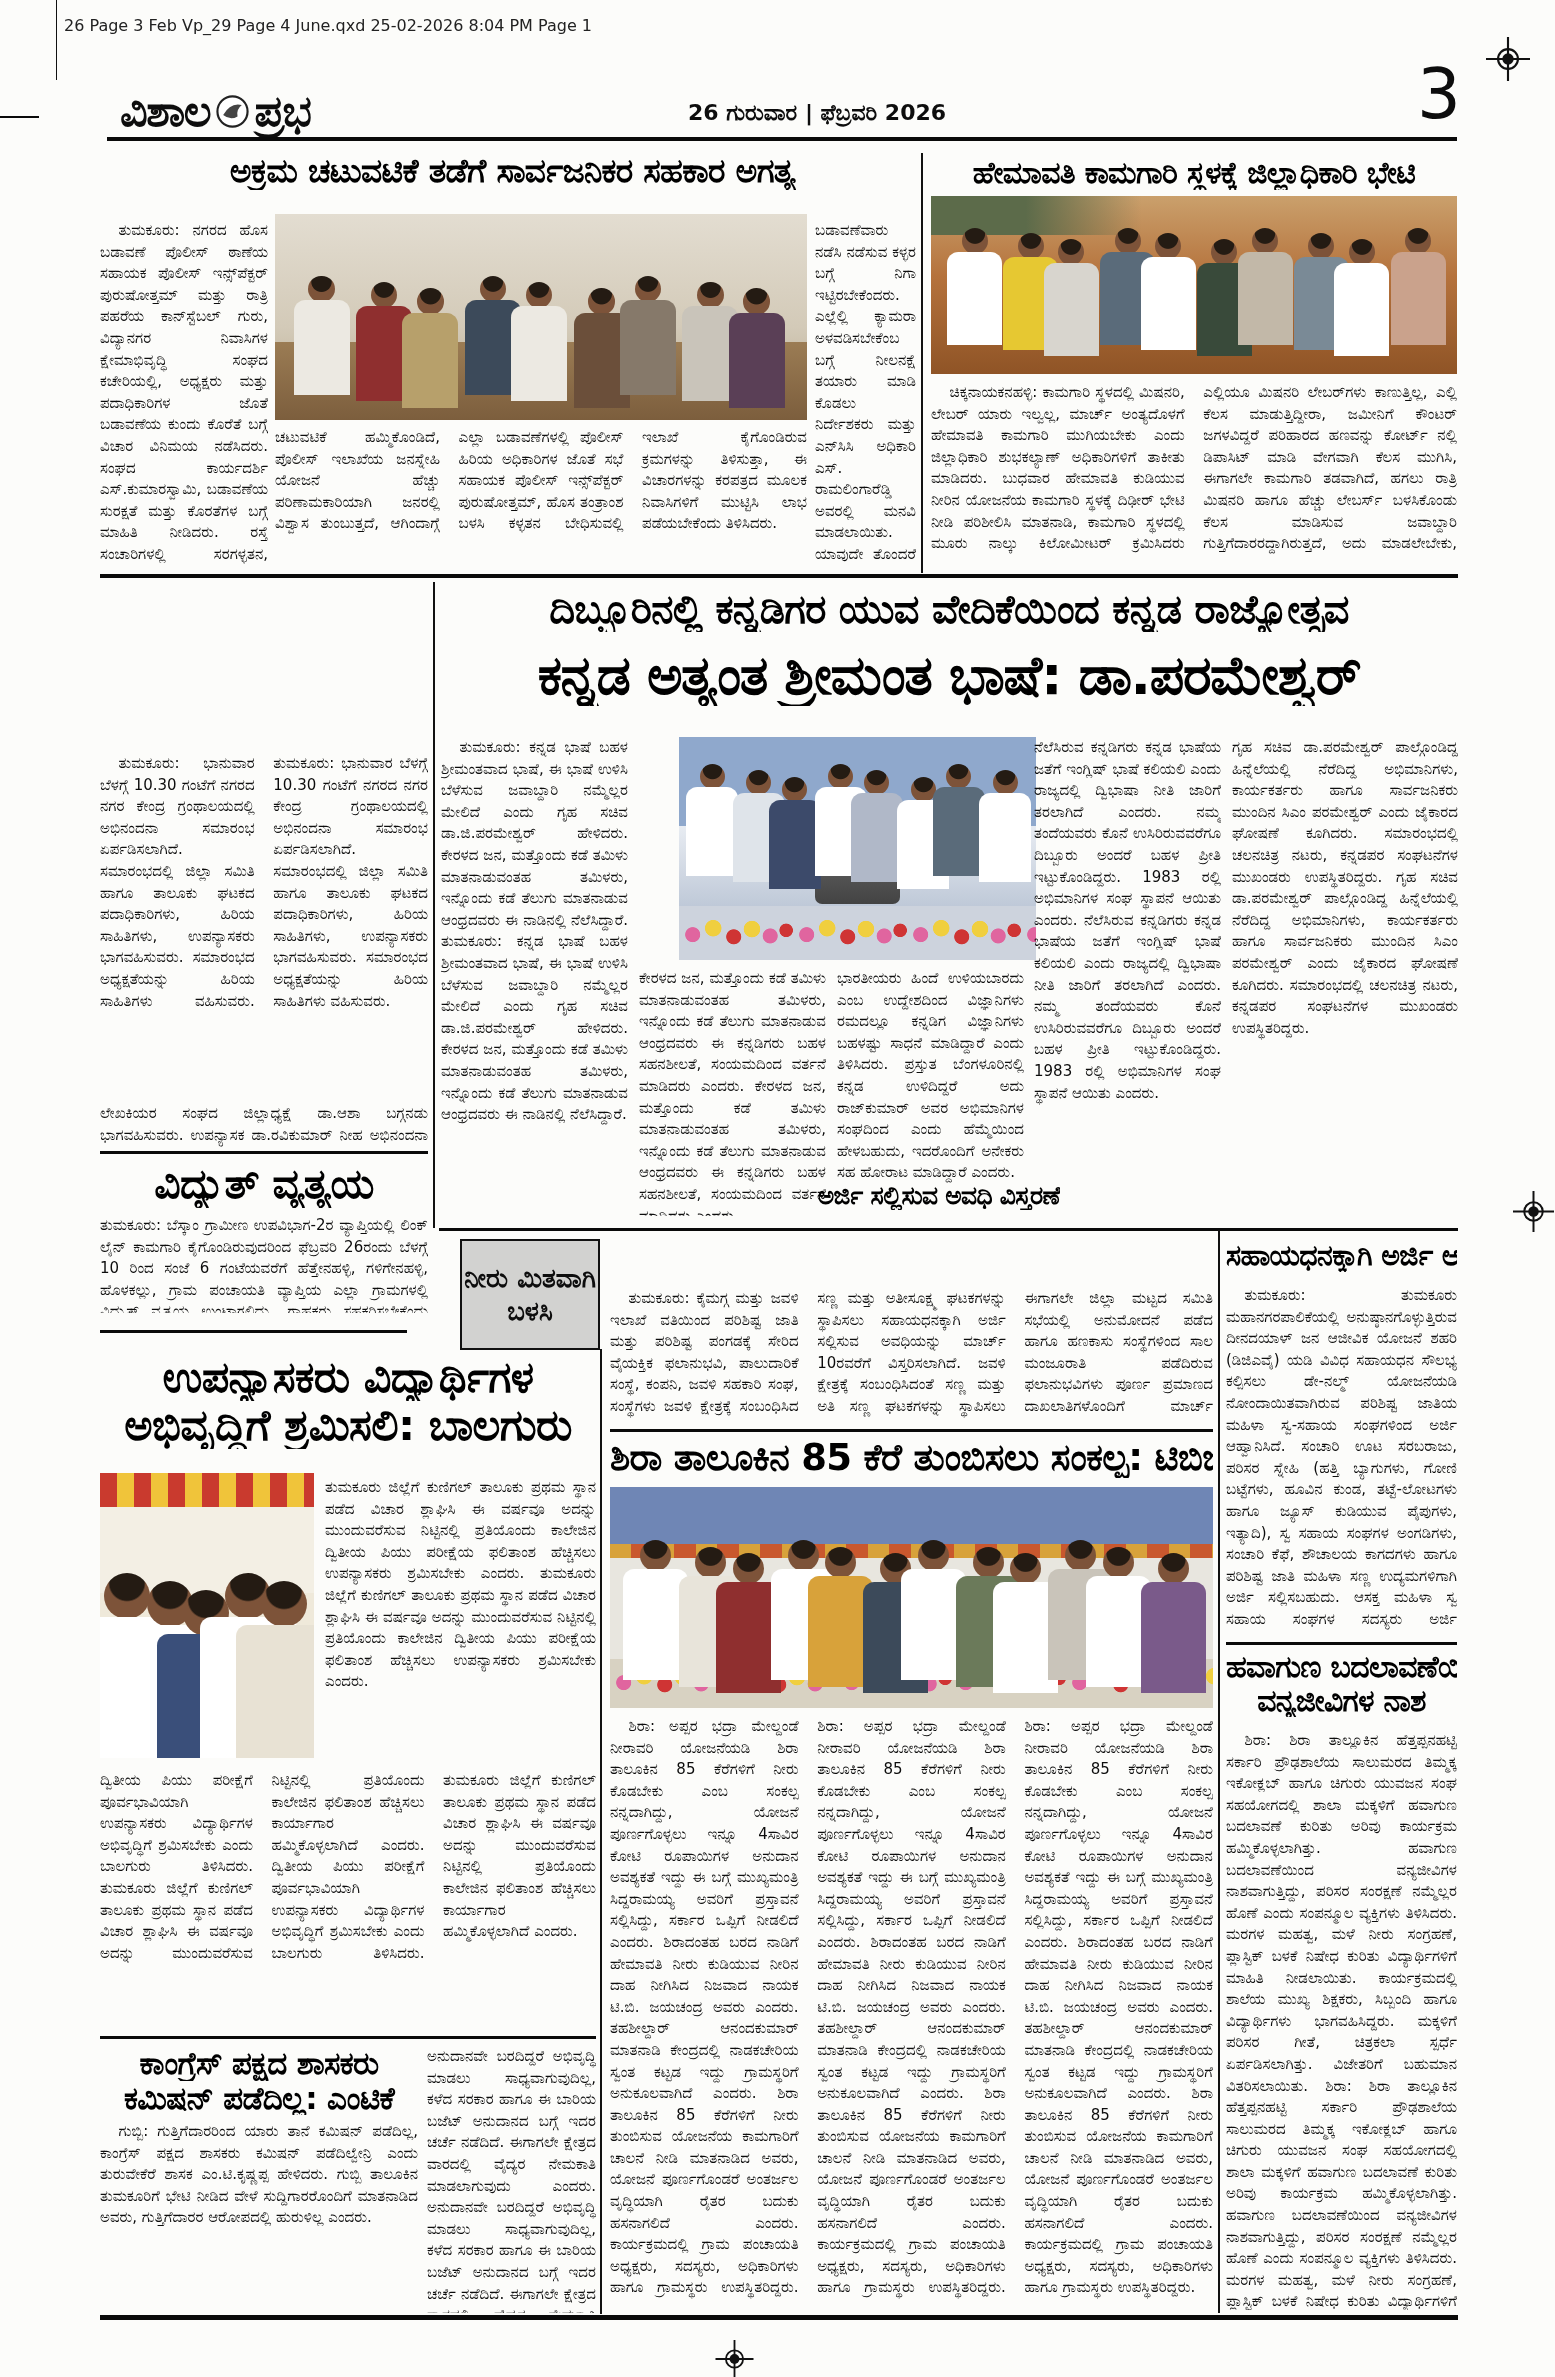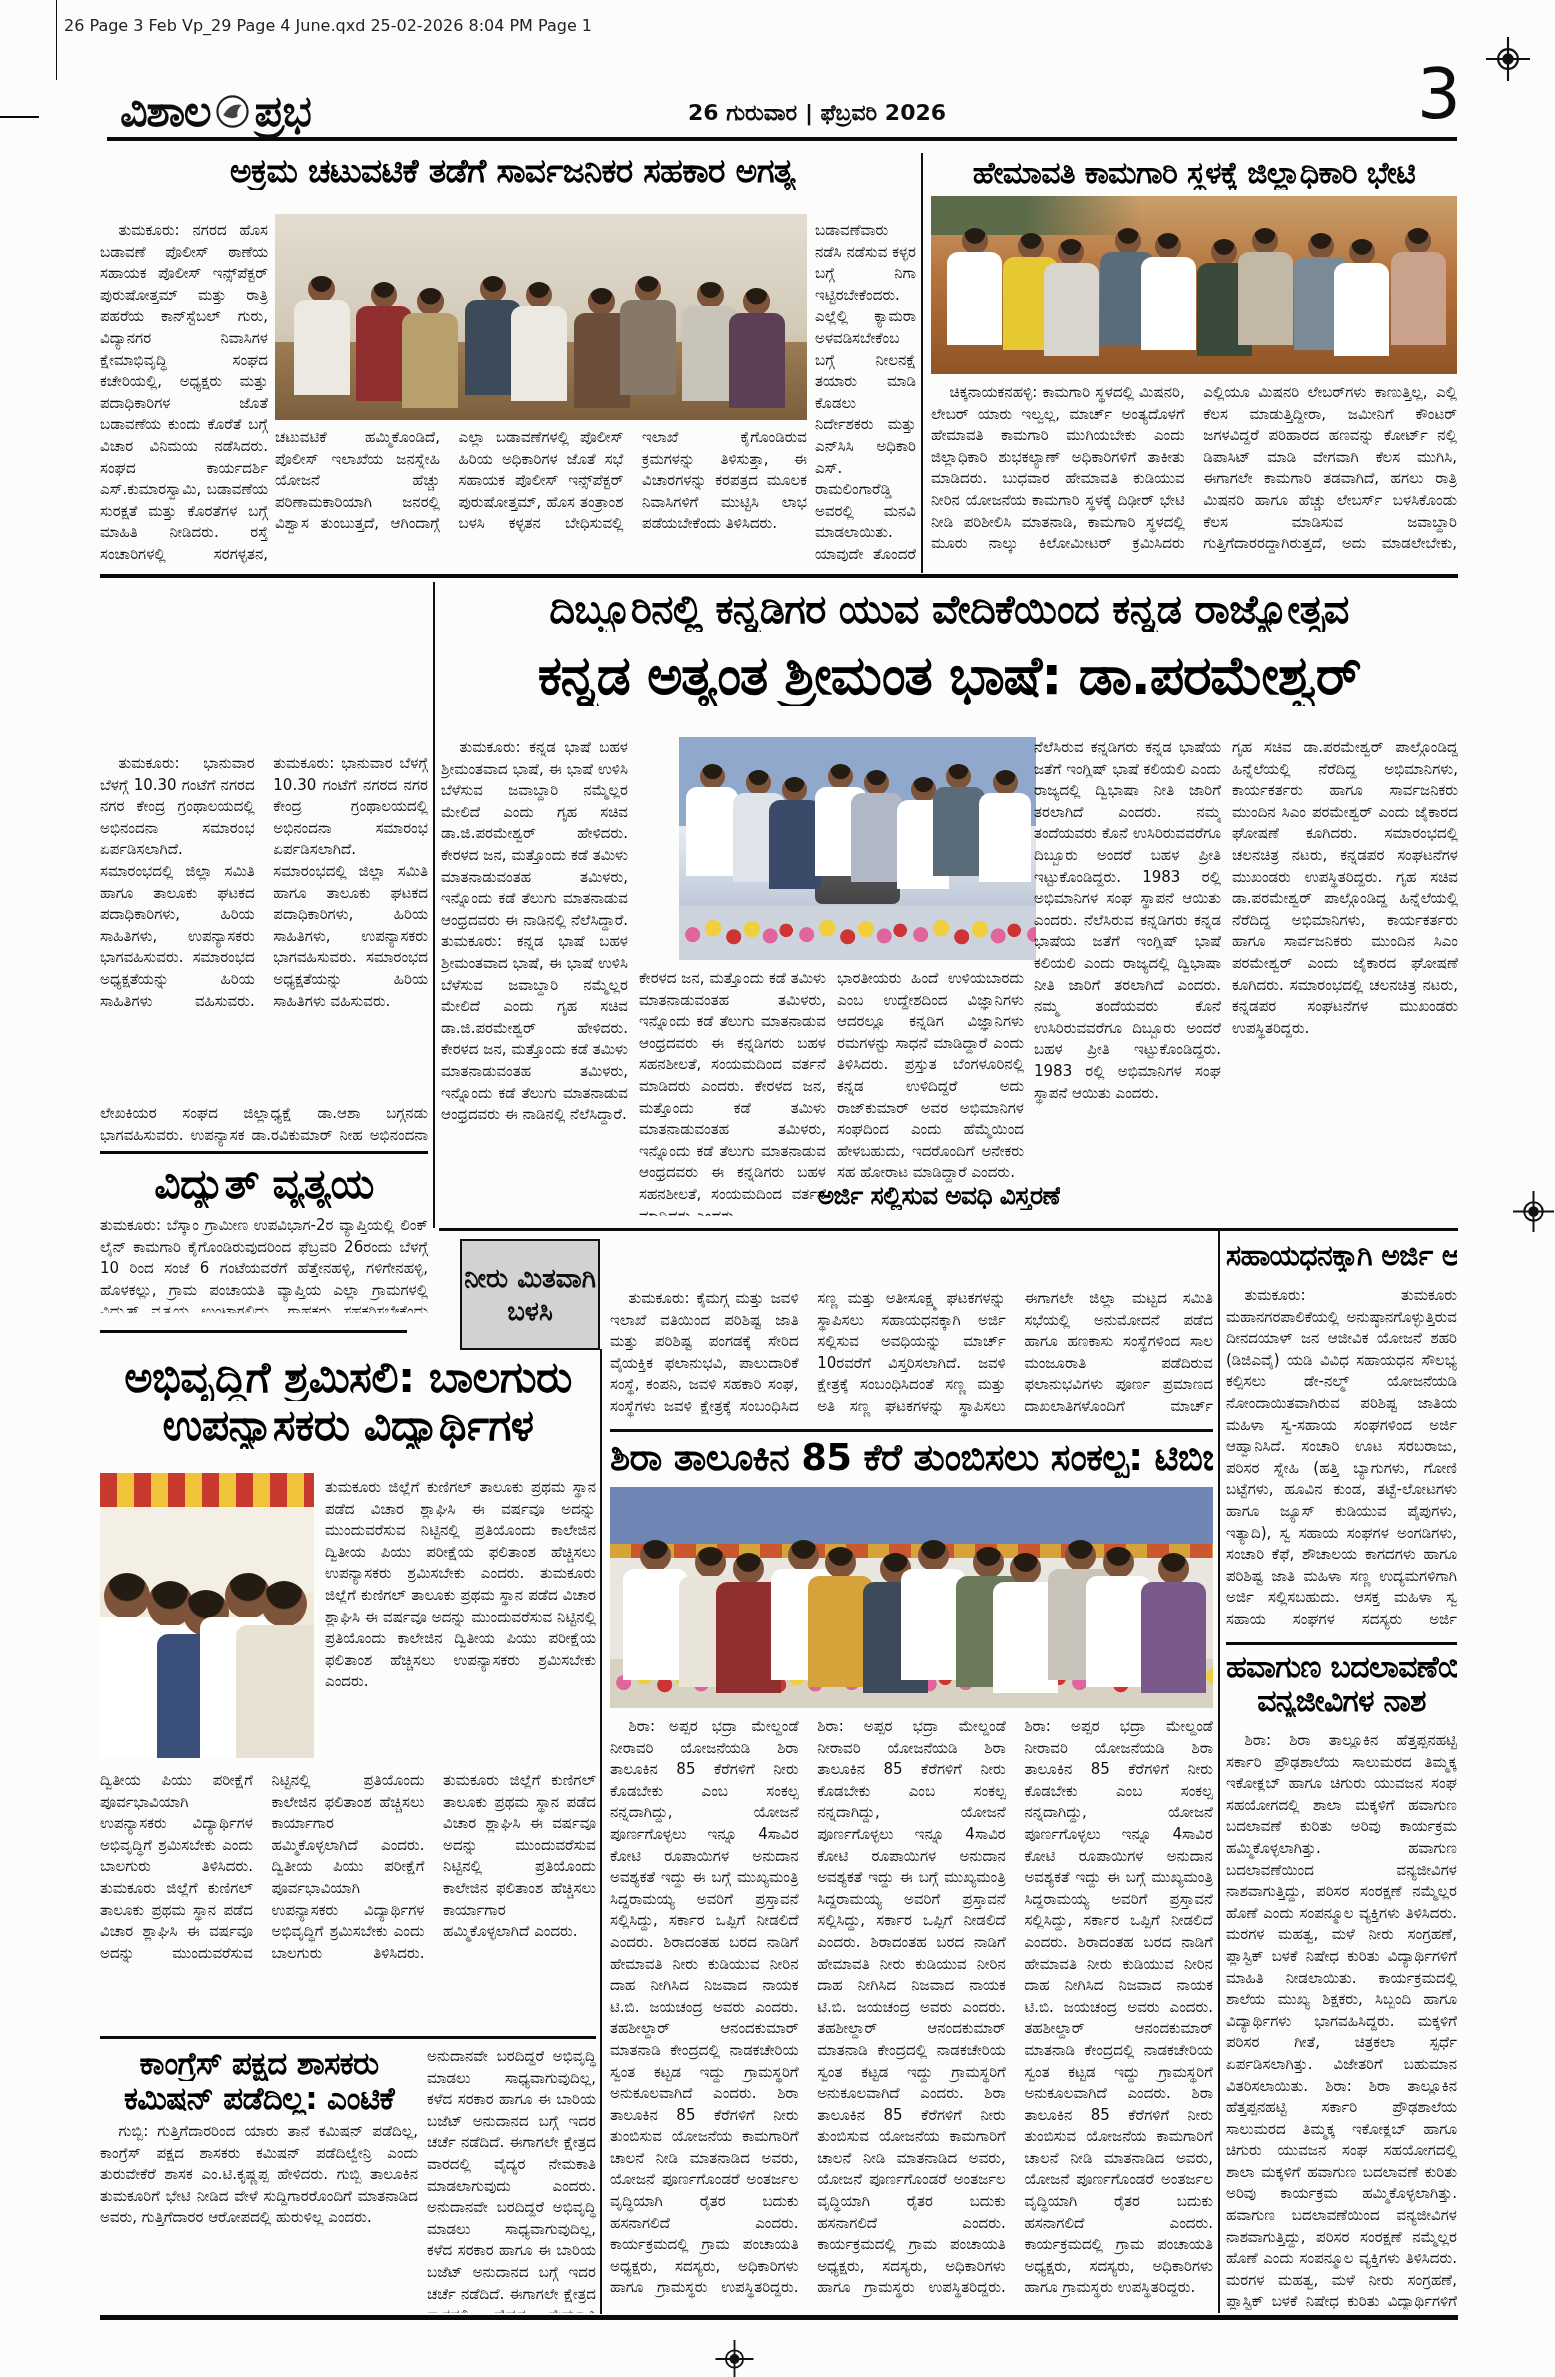--- a/index.html
+++ b/index.html
@@ -208,39 +208,39 @@
         <div class="p-head" style="width: 25px; height: 25px;"></div>
         <div class="p-body" style="width: 52px; height: 89px; background: rgb(90, 107, 122);"></div>
       </div>
       <div class="person" style="left: 86%; top: 15%; width: 10.75%;">
         <div class="p-head" style="width: 25px; height: 25px;"></div>
         <div class="p-body" style="width: 52px; height: 89px; background: rgb(255, 255, 255);"></div>
       </div>
     </div>
   <div class="abs bodytext lead-indent" style="left:441px;top:737px;width:187px;height:480px;">ತುಮಕೂರು: ಕನ್ನಡ ಭಾಷೆ ಬಹಳ ಶ್ರೀಮಂತವಾದ ಭಾಷೆ, ಈ ಭಾಷೆ ಉಳಿಸಿ ಬೆಳೆಸುವ ಜವಾಬ್ದಾರಿ ನಮ್ಮೆಲ್ಲರ ಮೇಲಿದೆ ಎಂದು ಗೃಹ ಸಚಿವ ಡಾ.ಜಿ.ಪರಮೇಶ್ವರ್ ಹೇಳಿದರು. ಕೇರಳದ ಜನ, ಮತ್ತೊಂದು ಕಡೆ ತಮಿಳು ಮಾತನಾಡುವಂತಹ ತಮಿಳರು, ಇನ್ನೊಂದು ಕಡೆ ತೆಲುಗು ಮಾತನಾಡುವ ಆಂಧ್ರದವರು ಈ ನಾಡಿನಲ್ಲಿ ನೆಲೆಸಿದ್ದಾರೆ. ತುಮಕೂರು: ಕನ್ನಡ ಭಾಷೆ ಬಹಳ ಶ್ರೀಮಂತವಾದ ಭಾಷೆ, ಈ ಭಾಷೆ ಉಳಿಸಿ ಬೆಳೆಸುವ ಜವಾಬ್ದಾರಿ ನಮ್ಮೆಲ್ಲರ ಮೇಲಿದೆ ಎಂದು ಗೃಹ ಸಚಿವ ಡಾ.ಜಿ.ಪರಮೇಶ್ವರ್ ಹೇಳಿದರು. ಕೇರಳದ ಜನ, ಮತ್ತೊಂದು ಕಡೆ ತಮಿಳು ಮಾತನಾಡುವಂತಹ ತಮಿಳರು, ಇನ್ನೊಂದು ಕಡೆ ತೆಲುಗು ಮಾತನಾಡುವ ಆಂಧ್ರದವರು ಈ ನಾಡಿನಲ್ಲಿ ನೆಲೆಸಿದ್ದಾರೆ.</div>
   <div class="abs bodytext" style="left:639px;top:968px;width:187px;height:248px;">ಕೇರಳದ ಜನ, ಮತ್ತೊಂದು ಕಡೆ ತಮಿಳು ಮಾತನಾಡುವಂತಹ ತಮಿಳರು, ಇನ್ನೊಂದು ಕಡೆ ತೆಲುಗು ಮಾತನಾಡುವ ಆಂಧ್ರದವರು ಈ ಕನ್ನಡಿಗರು ಬಹಳ ಸಹನಶೀಲತೆ, ಸಂಯಮದಿಂದ ವರ್ತನೆ ಮಾಡಿದರು ಎಂದರು. ಕೇರಳದ ಜನ, ಮತ್ತೊಂದು ಕಡೆ ತಮಿಳು ಮಾತನಾಡುವಂತಹ ತಮಿಳರು, ಇನ್ನೊಂದು ಕಡೆ ತೆಲುಗು ಮಾತನಾಡುವ ಆಂಧ್ರದವರು ಈ ಕನ್ನಡಿಗರು ಬಹಳ ಸಹನಶೀಲತೆ, ಸಂಯಮದಿಂದ ವರ್ತನೆ ಮಾಡಿದರು ಎಂದರು.</div>
-  <div class="abs bodytext" style="left:837px;top:968px;width:187px;height:248px;">ಭಾರತೀಯರು ಹಿಂದೆ ಉಳಿಯಬಾರದು ಎಂಬ ಉದ್ದೇಶದಿಂದ ವಿಜ್ಞಾನಿಗಳು ಆದರಲ್ಲೂ ಕನ್ನಡಿಗ ವಿಜ್ಞಾನಿಗಳು ರಮಗಳನ್ಟು ಸಾಧನೆ ಮಾಡಿದ್ದಾರೆ ಎಂದು ತಿಳಿಸಿದರು. ಪ್ರಸ್ತುತ ಬೆಂಗಳೂರಿನಲ್ಲಿ ಕನ್ನಡ ಉಳಿದಿದ್ದರೆ ಅದು ರಾಜ್‌ಕುಮಾರ್ ಅವರ ಅಭಿಮಾನಿಗಳ ಸಂಘದಿಂದ ಎಂದು ಹೆಮ್ಮೆಯಿಂದ ಹೇಳಬಹುದು, ಇದರೊಂದಿಗೆ ಅನೇಕರು ಸಹ ಹೋರಾಟ ಮಾಡಿದ್ದಾರೆ ಎಂದರು.</div>
+  <div class="abs bodytext" style="left:837px;top:968px;width:187px;height:248px;">ಭಾರತೀಯರು ಹಿಂದೆ ಉಳಿಯಬಾರದು ಎಂಬ ಉದ್ದೇಶದಿಂದ ವಿಜ್ಞಾನಿಗಳು ರಮದಲ್ಲೂ ಕನ್ನಡಿಗ ವಿಜ್ಞಾನಿಗಳು ಬಹಳಷ್ಟು ಸಾಧನೆ ಮಾಡಿದ್ದಾರೆ ಎಂದು ತಿಳಿಸಿದರು. ಪ್ರಸ್ತುತ ಬೆಂಗಳೂರಿನಲ್ಲಿ ಕನ್ನಡ ಉಳಿದಿದ್ದರೆ ಅದು ರಾಜ್‌ಕುಮಾರ್ ಅವರ ಅಭಿಮಾನಿಗಳ ಸಂಘದಿಂದ ಎಂದು ಹೆಮ್ಮೆಯಿಂದ ಹೇಳಬಹುದು, ಇದರೊಂದಿಗೆ ಅನೇಕರು ಸಹ ಹೋರಾಟ ಮಾಡಿದ್ದಾರೆ ಎಂದರು.</div>
   <div class="abs bodytext" style="left:1034px;top:737px;width:187px;height:480px;">ನೆಲೆಸಿರುವ ಕನ್ನಡಿಗರು ಕನ್ನಡ ಭಾಷೆಯ ಜತೆಗೆ ಇಂಗ್ಲಿಷ್ ಭಾಷೆ ಕಲಿಯಲಿ ಎಂದು ರಾಜ್ಯದಲ್ಲಿ ದ್ವಿಭಾಷಾ ನೀತಿ ಜಾರಿಗೆ ತರಲಾಗಿದೆ ಎಂದರು. ನಮ್ಮ ತಂದೆಯವರು ಕೊನೆ ಉಸಿರಿರುವವರೆಗೂ ದಿಬ್ಬೂರು ಅಂದರೆ ಬಹಳ ಪ್ರೀತಿ ಇಟ್ಟುಕೊಂಡಿದ್ದರು. 1983 ರಲ್ಲಿ ಅಭಿಮಾನಿಗಳ ಸಂಘ ಸ್ಥಾಪನೆ ಆಯಿತು ಎಂದರು. ನೆಲೆಸಿರುವ ಕನ್ನಡಿಗರು ಕನ್ನಡ ಭಾಷೆಯ ಜತೆಗೆ ಇಂಗ್ಲಿಷ್ ಭಾಷೆ ಕಲಿಯಲಿ ಎಂದು ರಾಜ್ಯದಲ್ಲಿ ದ್ವಿಭಾಷಾ ನೀತಿ ಜಾರಿಗೆ ತರಲಾಗಿದೆ ಎಂದರು. ನಮ್ಮ ತಂದೆಯವರು ಕೊನೆ ಉಸಿರಿರುವವರೆಗೂ ದಿಬ್ಬೂರು ಅಂದರೆ ಬಹಳ ಪ್ರೀತಿ ಇಟ್ಟುಕೊಂಡಿದ್ದರು. 1983 ರಲ್ಲಿ ಅಭಿಮಾನಿಗಳ ಸಂಘ ಸ್ಥಾಪನೆ ಆಯಿತು ಎಂದರು.</div>
   <div class="abs bodytext" style="left:1232px;top:737px;width:226px;height:480px;">ಗೃಹ ಸಚಿವ ಡಾ.ಪರಮೇಶ್ವರ್ ಪಾಲ್ಗೊಂಡಿದ್ದ ಹಿನ್ನೆಲೆಯಲ್ಲಿ ನೆರೆದಿದ್ದ ಅಭಿಮಾನಿಗಳು, ಕಾರ್ಯಕರ್ತರು ಹಾಗೂ ಸಾರ್ವಜನಿಕರು ಮುಂದಿನ ಸಿಎಂ ಪರಮೇಶ್ವರ್ ಎಂದು ಜೈಕಾರದ ಘೋಷಣೆ ಕೂಗಿದರು. ಸಮಾರಂಭದಲ್ಲಿ ಚಲನಚಿತ್ರ ನಟರು, ಕನ್ನಡಪರ ಸಂಘಟನೆಗಳ ಮುಖಂಡರು ಉಪಸ್ಥಿತರಿದ್ದರು. ಗೃಹ ಸಚಿವ ಡಾ.ಪರಮೇಶ್ವರ್ ಪಾಲ್ಗೊಂಡಿದ್ದ ಹಿನ್ನೆಲೆಯಲ್ಲಿ ನೆರೆದಿದ್ದ ಅಭಿಮಾನಿಗಳು, ಕಾರ್ಯಕರ್ತರು ಹಾಗೂ ಸಾರ್ವಜನಿಕರು ಮುಂದಿನ ಸಿಎಂ ಪರಮೇಶ್ವರ್ ಎಂದು ಜೈಕಾರದ ಘೋಷಣೆ ಕೂಗಿದರು. ಸಮಾರಂಭದಲ್ಲಿ ಚಲನಚಿತ್ರ ನಟರು, ಕನ್ನಡಪರ ಸಂಘಟನೆಗಳ ಮುಖಂಡರು ಉಪಸ್ಥಿತರಿದ್ದರು.</div>
 
   <div class="abs rule" style="left:439px;top:1228px;width:1019px;height:2.9px;"></div>
 
   <div class="abs rule" style="left:100px;top:1151px;width:328px;height:2.9px;"></div>
   <div class="abs headline hl-nowrap" style="left:100px;top:1162px;width:328px;font-size:41px;">ವಿದ್ಯುತ್ ವ್ಯತ್ಯಯ</div>
   <div class="abs bodytext" style="left:100px;top:1215px;width:328px;height:98px;">ತುಮಕೂರು: ಬೆಸ್ಕಾಂ ಗ್ರಾಮೀಣ ಉಪವಿಭಾಗ-2ರ ವ್ಯಾಪ್ತಿಯಲ್ಲಿ ಲಿಂಕ್ ಲೈನ್ ಕಾಮಗಾರಿ ಕೈಗೊಂಡಿರುವುದರಿಂದ ಫೆಬ್ರವರಿ 26ರಂದು ಬೆಳಗ್ಗೆ 10 ರಿಂದ ಸಂಜೆ 6 ಗಂಟೆಯವರೆಗೆ ಹೆತ್ತೇನಹಳ್ಳಿ, ಗಳಿಗೇನಹಳ್ಳಿ, ಹೊಳಕಲ್ಲು, ಗ್ರಾಮ ಪಂಚಾಯತಿ ವ್ಯಾಪ್ತಿಯ ಎಲ್ಲಾ ಗ್ರಾಮಗಳಲ್ಲಿ ವಿದ್ಯುತ್ ವ್ಯತ್ಯಯ ಉಂಟಾಗಲಿದ್ದು, ಗ್ರಾಹಕರು ಸಹಕರಿಸಬೇಕೆಂದು ಸಹಾಯಕ ಕಾರ್ಯನಿರ್ವಾಹಕ ಇಂಜಿನಿಯರ್ ಮನವಿ ಮಾಡಿದ್ದಾರೆ.</div>
   <div class="abs rule" style="left:100px;top:1330px;width:307px;height:2.9px;"></div>
 
   <div class="abs graybox" style="left:460px;top:1239px;width:136px;height:107px;font-size:26px;">
     <div>ನೀರು ಮಿತವಾಗಿ</div>
     <div>ಬಳಸಿ</div>
   </div>
 
   <div class="abs headline" style="left:100px;top:1353px;width:496px;font-size:43px;">
+    <div class="hl-nowrap">ಉಪನ್ಯಾಸಕರು ವಿದ್ಯಾರ್ಥಿಗಳ</div>
     <div class="hl-nowrap">ಅಭಿವೃದ್ಧಿಗೆ ಶ್ರಮಿಸಲಿ: ಬಾಲಗುರು</div>
-    <div class="hl-nowrap">ಉಪನ್ಯಾಸಕರು ವಿದ್ಯಾರ್ಥಿಗಳ</div>
   </div>
   <div class="abs photo" style="left: 100px; top: 1473px; width: 214px; height: 285px; background: linear-gradient(rgb(239, 233, 218) 0px, rgb(239, 233, 218) 58%, rgb(221, 211, 192) 58%);">
       <div class="band" style="top: 0px; height: 12%; background: repeating-linear-gradient(90deg, rgb(201, 58, 46) 0px, rgb(201, 58, 46) 17px, rgb(240, 196, 58) 17px, rgb(240, 196, 58) 34px);"></div>
       <div class="band" style="top: 12%; height: 30%; background: rgb(243, 239, 228);"></div>
       <div class="person" style="left: 4%; top: 35%; width: 17.2%;">
         <div class="p-head" style="width: 46px; height: 46px;"></div>
         <div class="p-body" style="width: 97px; height: 166px; background: rgb(255, 255, 255);"></div>
       </div>
       <div class="person" style="left: 23.9%; top: 38%; width: 17.2%;">
         <div class="p-head" style="width: 46px; height: 46px;"></div>

